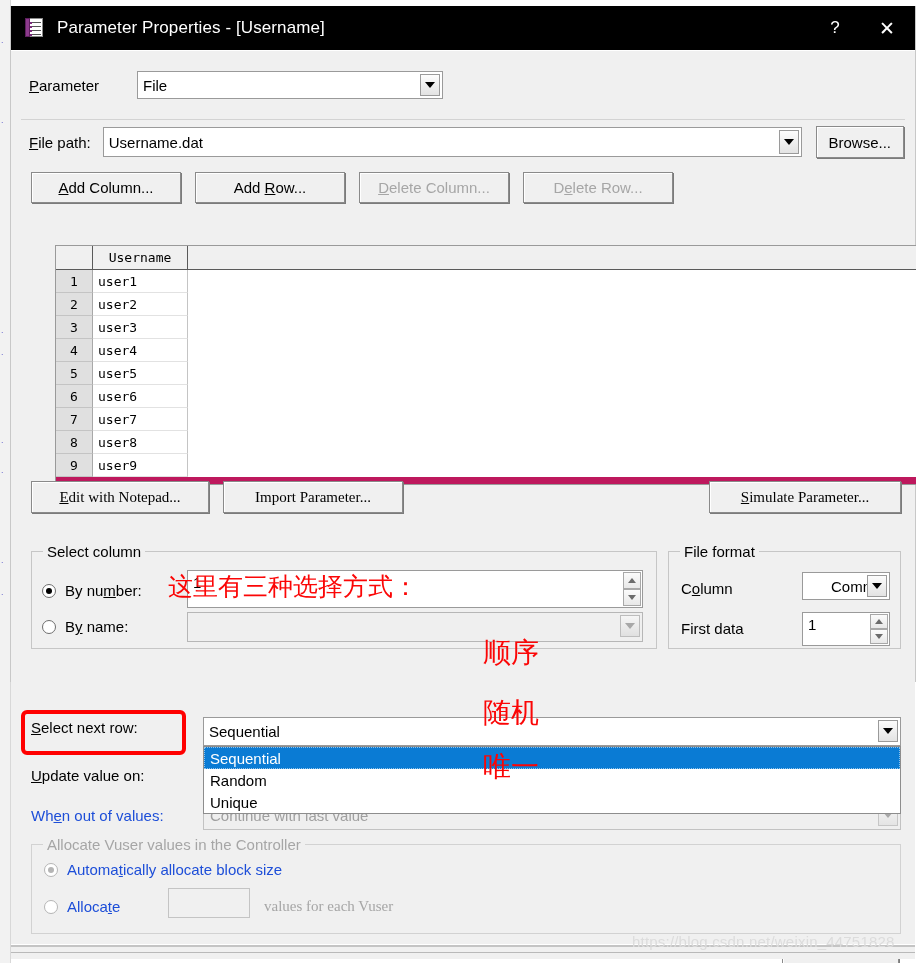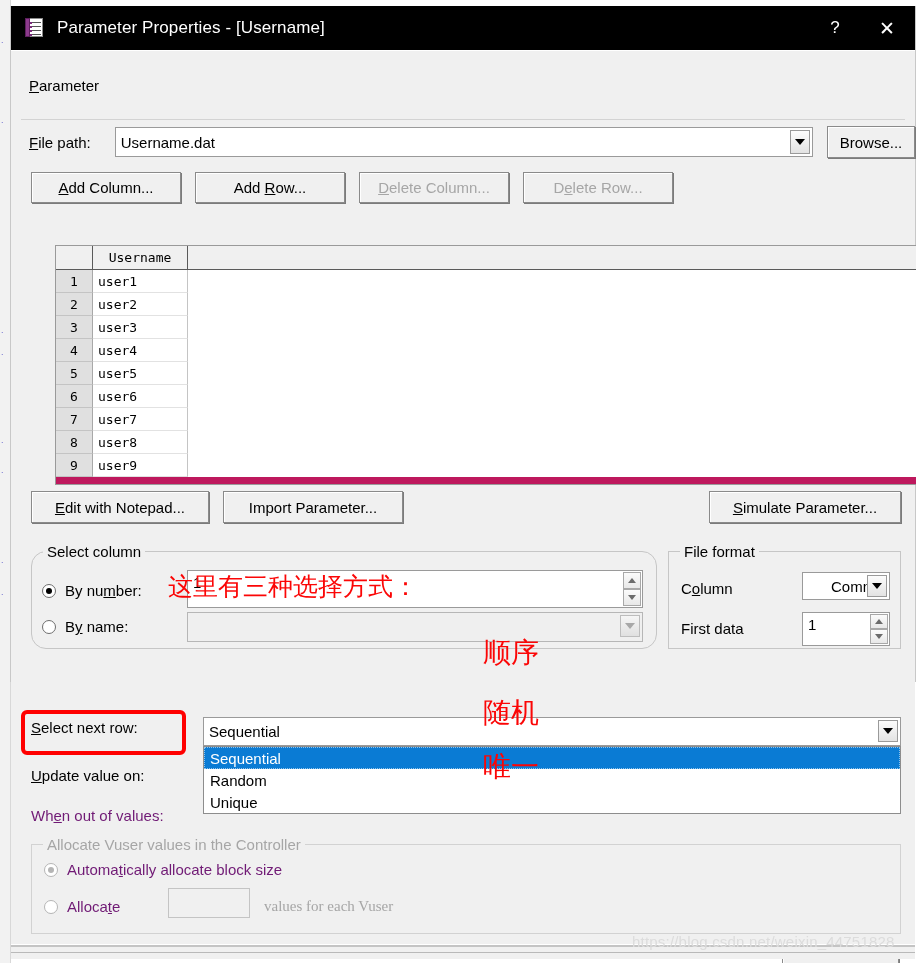--- a/index.html
+++ b/index.html
@@ -136,21 +136,21 @@
     height: 36px;
     margin-top: 16px;
     padding-left: 18px;
   }
   .label {
     font-size: 15px;
     color: #000000;
     white-space: nowrap;
   }
   .label u { text-decoration: underline; }
-  .label.dim { color: #701a75; }
+  .label.dim { color: #1d4ed8; }
 
   .combo {
     position: relative;
     background: #ffffff;
     border: 1px solid #9a9a9a;
     height: 28px;
     box-sizing: border-box;
     display: flex;
     align-items: center;
     font-size: 15px;
@@ -201,21 +201,21 @@
   }
 
   .row-filepath {
     display: flex;
     align-items: center;
     padding-left: 18px;
     margin-top: 23px;
     height: 32px;
   }
   #filepath-combo {
-    margin-left: 24px;
+    margin-left: 12px;
     width: 699px;
     height: 30px;
   }
   #filepath-combo .arrowbtn { height: 24px; top: 2px; }
 
   .btn {
     background: #f0f0f0;
     border: 1px solid #8a8a8a;
     box-shadow: inset 1px 1px 0 #ffffff, 1px 1px 0 #7b7b7b;
     font-size: 15px;
@@ -306,23 +306,24 @@
     align-items: center;
     padding-left: 5px;
     font-family: "DejaVu Sans Mono", monospace;
     font-size: 13px;
     color: #000000;
   }
   .gr-rest { flex: 1; background: #ffffff; }
 
   .row-editbtns {
     position: absolute;
-    left: 20px; top: 440px;
+    left: 20px; top: 430px;
     width: 870px;
     height: 32px;
+    font-family: Liberation Serif, serif;
   }
   #edit-notepad-button { position: absolute; left: 0; top: 0; width: 178px; height: 32px; }
   #import-parameter-button { position: absolute; left: 192px; top: 0; width: 180px; height: 32px; }
   #simulate-parameter-button { position: absolute; right: 0; top: 0; width: 192px; height: 32px; }
 
   
   .group {
     position: absolute;
     border: 1px solid #c6c6c6;
     box-sizing: border-box;
@@ -332,21 +333,21 @@
     top: -9px; left: 11px;
     background: #f0f0f0;
     padding: 0 4px;
     font-size: 15px;
     color: #000000;
     white-space: nowrap;
   }
   .group.dim { border-color: #d2d2d2; }
   .group.dim > .legend { color: #a6a6a6; }
 
-  #select-column-group { left: 20px; top: 500px; width: 626px; height: 98px; border-radius: 15px; }
+  #select-column-group { left: 20px; top: 500px; width: 626px; height: 98px; }
   #file-format-group   { left: 657px; top: 500px; width: 233px; height: 98px; }
 
   .radio {
     width: 14px; height: 14px;
     border-radius: 50%;
     border: 1px solid #6e6e6e;
     background: #ffffff;
     box-sizing: border-box;
     position: relative;
     flex: none;
@@ -610,20 +611,26 @@
       <div class="title-btns">
         <div class="title-btn">?</div>
         <div class="title-btn close">✕</div>
       </div>
     </div>
 
     <div class="client">
 
       <div class="row-parameter">
         <div class="label"><u>P</u><span>arameter</span></div>
+        <div class="combo" id="parameter-combo">
+          <span>File</span>
+          <span class="arrowbtn">
+              <span class="tri-down"></span>
+            </span>
+        </div>
       </div>
 
       <div class="sep-line" style="top:68px;"></div>
 
       <div class="row-filepath">
         <div class="label"><u>F</u><span>ile path:</span></div>
         <div class="combo" id="filepath-combo">
           <span>Username.dat</span>
           <span class="arrowbtn">
               <span class="tri-down"></span>
@@ -773,20 +780,26 @@
 
       <div class="combo" id="select-next-row-combo">
         <span>Sequential</span>
         <span class="arrowbtn">
             <span class="tri-down"></span>
           </span>
       </div>
 
       <div id="update-value-combo"></div>
 
+      <div id="when-out-combo">
+        <span>Continue with last value</span>
+        <span class="arrowbtn">
+            <span class="tri-down dim"></span>
+          </span>
+      </div>
 
       <div id="select-next-row-list">
           <div class="dd-item selected">Sequential</div>
           <div class="dd-item">Random</div>
           <div class="dd-item">Unique</div>
         </div>
 
       <div class="group dim" id="allocate-group">
         <div class="legend">Allocate Vuser values in the Controller</div>
         <div class="opt-row" id="auto-alloc-row">

